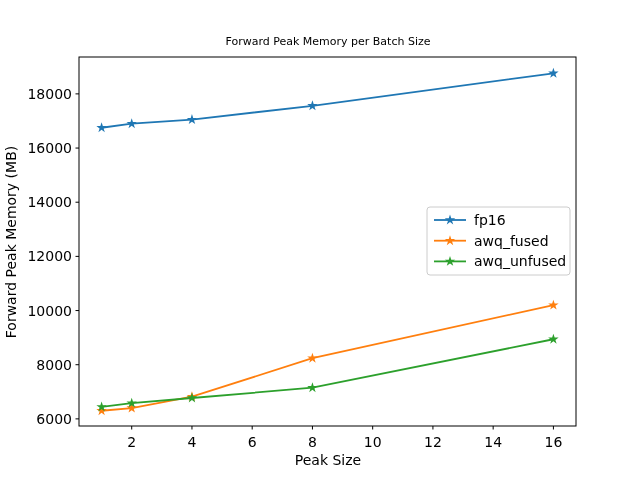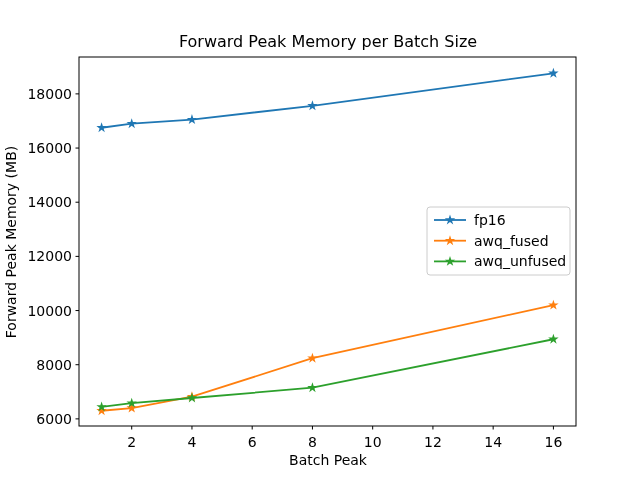--- a/index.html
+++ b/index.html
@@ -7,21 +7,21 @@
     position:relative;
     width:640px; height:480px;
     background:#ffffff;
     font-family:"DejaVu Sans", sans-serif;
     color:#000;
     overflow:hidden;
   }
   .chart-title {
     position:absolute; left:328px; top:41px;
     transform:translate(-50%,-50%);
-    font-size:16px; white-space:nowrap;
+    font-size:11px; white-space:nowrap;
   }
   .xlabel {
     position:absolute; left:328px; top:460px;
     transform:translate(-50%,-50%);
     font-size:14px; white-space:nowrap;
   }
   .ylabel {
     position:absolute; left:11px; top:242px;
     transform:translate(-50%,-50%) rotate(-90deg);
     font-size:14px; white-space:nowrap;
@@ -96,15 +96,15 @@
         <text x="474" y="225" font-size="14" fill="#000000">fp16</text>
         <line x1="434" y1="240.7" x2="466" y2="240.7" stroke="#ff7f0e" stroke-width="1.8"></line>
         <path d="M450.00 235.20L451.23 239.00L455.23 239.00L452.00 241.35L453.23 245.15L450.00 242.80L446.77 245.15L448.00 241.35L444.77 239.00L448.77 239.00Z" fill="#ff7f0e"></path>
         <text x="474" y="245.7" font-size="14" fill="#000000">awq_fused</text>
         <line x1="434" y1="261.4" x2="466" y2="261.4" stroke="#2ca02c" stroke-width="1.8"></line>
         <path d="M450.00 255.90L451.23 259.70L455.23 259.70L452.00 262.05L453.23 265.85L450.00 263.50L446.77 265.85L448.00 262.05L444.77 259.70L448.77 259.70Z" fill="#2ca02c"></path>
         <text x="474" y="266.4" font-size="14" fill="#000000">awq_unfused</text>
       </g>
     </svg>
   <div class="chart-title">Forward Peak Memory per Batch Size</div>
-  <div class="xlabel">Batch Peak</div>
+  <div class="xlabel">Peak Size</div>
   <div class="ylabel">Forward Peak Memory (MB)</div>
 </div>
 
 </body></html>

